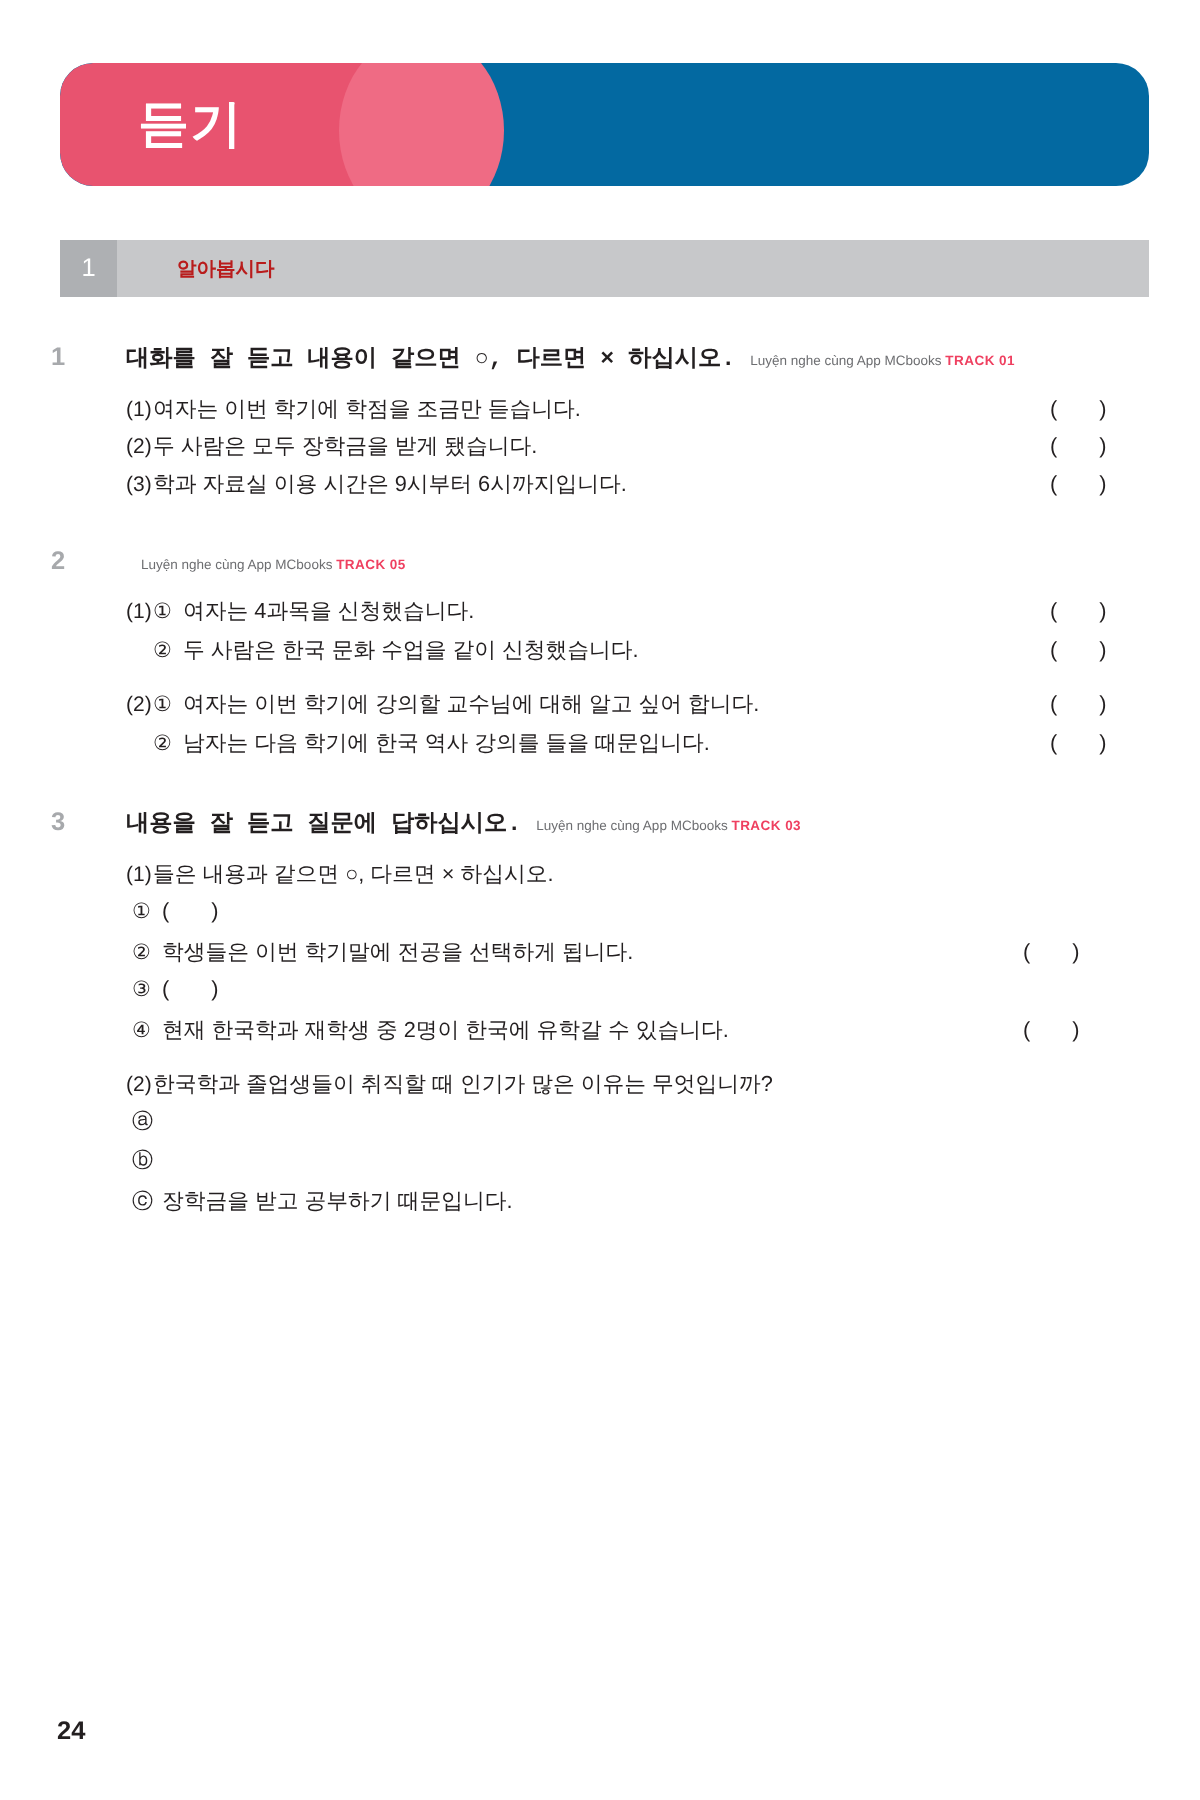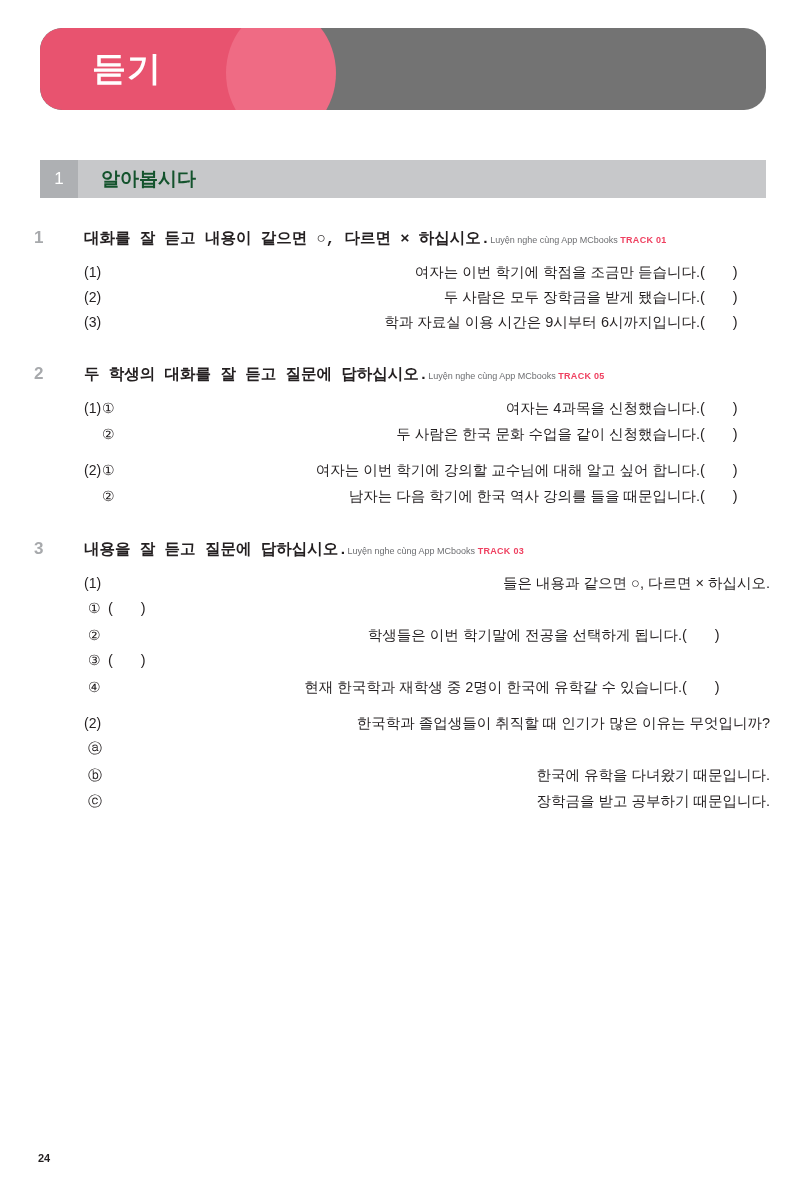--- a/index.html
+++ b/index.html
@@ -13,24 +13,24 @@
     font-family: "Liberation Sans", sans-serif;
     color: #231f20;
     position: relative;
     overflow: hidden;
   }
 
   
   .header-banner {
     position: absolute;
     left: 40px;
-    top: 28px;
+    top: 42px;
     width: 726px;
     height: 82px;
-    background: #737373;
+    background: #0369a1;
     border-radius: 22px;
     overflow: hidden;
   }
   .header-banner .swoosh {
     position: absolute;
     left: 0;
     top: 0;
     width: 240px;
     height: 82px;
     background: #e8536f;
@@ -74,24 +74,24 @@
     width: 38px;
     height: 38px;
     background: #aeb0b3;
     color: #ffffff;
     font-size: 17px;
     display: flex;
     align-items: center;
     justify-content: center;
   }
   .section-bar .section-label {
-    color: #14532d;
-    font-size: 19px;
-    font-weight: bold;
-    margin-left: 23px;
+    color: #b91c1c;
+    font-size: 13px;
+    font-weight: bold;
+    margin-left: 40px;
   }
 
   
   .content {
     position: absolute;
     left: 34px;
     top: 228px;
     width: 736px;
   }
 
@@ -115,20 +115,21 @@
   .task-title {
     font-size: 15.5px;
     font-weight: bold;
     color: #231f20;
     white-space: nowrap;
     font-family: Liberation Mono, monospace;
   }
   .track-note {
     font-size: 9px;
     color: #6d6e71;
+    margin-left: 10px;
     white-space: nowrap;
   }
   .track-note .track-id {
     color: #ef4060;
     font-weight: bold;
     letter-spacing: .3px;
   }
 
   .qgroup {
     margin-bottom: 10px;
@@ -149,41 +150,40 @@
   }
   .q-opt {
     flex: 0 0 auto;
     width: 20px;
     font-size: 14px;
   }
   .q-text {
     flex: 1 1 auto;
     font-size: 14.5px;
     color: #231f20;
-    text-align: right;
   }
   .q-blank {
     flex: 0 0 70px;
     text-align: left;
     font-size: 14.5px;
     letter-spacing: 12px;
     color: #231f20;
   }
   .indent-1 { padding-left: 34px; }
   .indent-2 { padding-left: 54px; }
   .blank-far { margin-right: 18px; }
 
   .sub-list .qline { min-height: 26px; }
 
   
   .page-number {
     position: absolute;
     left: 38px;
     bottom: 36px;
-    font-size: 11px;
+    font-size: 17px;
     font-weight: bold;
     color: #231f20;
   }
 </style>
 </head>
 <body>
 
 <div class="header-banner">
   <div class="swoosh"></div>
   <div class="header-title">듣기</div>
@@ -220,21 +220,20 @@
         <div class="q-marker">(3)</div>
         <div class="q-text">학과 자료실 이용 시간은 9시부터 6시까지입니다.</div>
         <div class="q-blank">(    )</div>
       </div>
     </div>
   </div>
 
   <div class="task">
     <div class="task-head">
       <div class="task-num">2</div>
-      <div class="task-title">두 학생의 대화를 잘 듣고 질문에 답하십시오.</div>
       <div class="track-note">
         <span>Luyện nghe cùng App MCbooks</span>
         <span class="track-id">TRACK 05</span>
       </div>
     </div>
 
     <div class="qgroup sub-list">
       <div class="qline indent-1">
         <div class="q-marker">(1)</div>
         <div class="q-opt">①</div>
@@ -303,21 +302,20 @@
     <div class="qgroup sub-list">
       <div class="qline indent-1">
         <div class="q-marker">(2)</div>
         <div class="q-text">한국학과 졸업생들이 취직할 때 인기가 많은 이유는 무엇입니까?</div>
       </div>
       <div class="qline indent-2">
         <div class="q-opt">ⓐ</div>
       </div>
       <div class="qline indent-2">
         <div class="q-opt">ⓑ</div>
-        <div class="q-text">한국에 유학을 다녀왔기 때문입니다.</div>
       </div>
       <div class="qline indent-2">
         <div class="q-opt">ⓒ</div>
         <div class="q-text">장학금을 받고 공부하기 때문입니다.</div>
       </div>
     </div>
   </div>
 
 </div>
 

